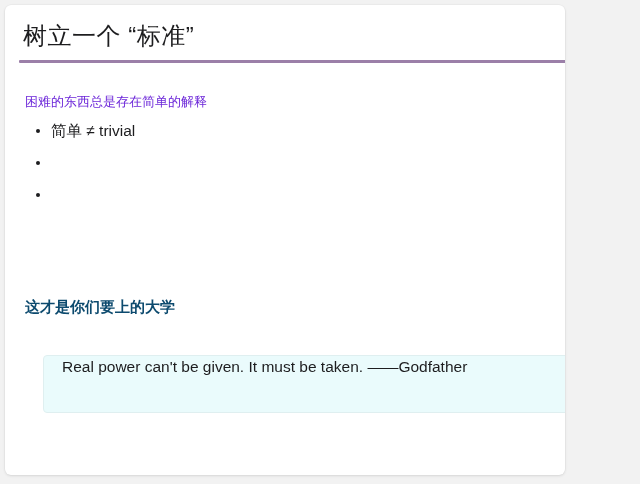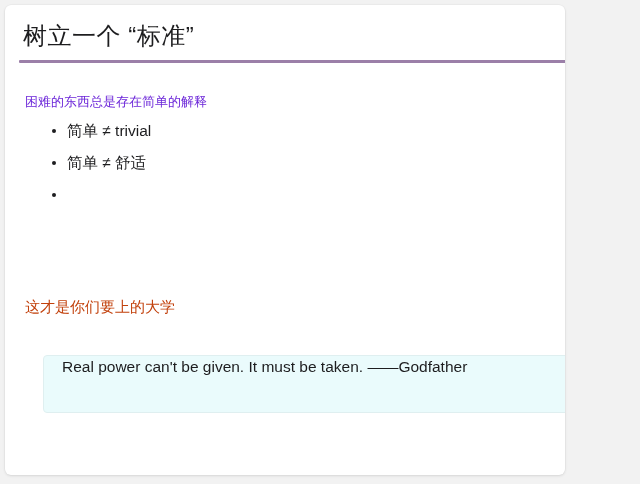--- a/index.html
+++ b/index.html
@@ -50,21 +50,21 @@
     left: 20px;
     top: 73px;
     font-size: 13px;
     line-height: 24px;
     color: #6d28d9;
     white-space: nowrap;
     margin-top: 12px;
   }
   .bullet-list {
     position: absolute;
-    left: 36px;
+    left: 20px;
     top: 110px;
     margin: 0;
     padding: 0;
     list-style: none;
   }
   .bullet-item {
     position: relative;
     padding-left: 26px;
     height: 32px;
     line-height: 32px;
@@ -80,22 +80,22 @@
     height: 4px;
     border-radius: 50%;
     background: #1d1d1f;
   }
   .emphasis-line {
     position: absolute;
     left: 20px;
     top: 290px;
     font-size: 15px;
     line-height: 24px;
-    font-weight: normal;
-    color: #c2410c;
+    font-weight: bold;
+    color: #0c4a6e;
     white-space: nowrap;
   }
   .quote-box {
     position: absolute;
     left: 38px;
     top: 350px;
     width: 566px;
     height: 58px;
     box-sizing: border-box;
     background: #eafbfc;
@@ -123,21 +123,20 @@
 
   <div class="lead-paragraph">困难的东西总是存在简单的解释</div>
 
   <ul class="bullet-list">
     <li class="bullet-item">
       <span class="bullet-dot"></span>
       <span>简单 ≠ trivial</span>
     </li>
     <li class="bullet-item">
       <span class="bullet-dot"></span>
-      <span>简单 ≠ 舒适</span>
     </li>
     <li class="bullet-item">
       <span class="bullet-dot"></span>
     </li>
   </ul>
 
   <div class="emphasis-line">这才是你们要上的大学</div>
 
   <div class="quote-box">
     <div class="quote-text">Real power can't be given. It must be taken. ——Godfather</div>

